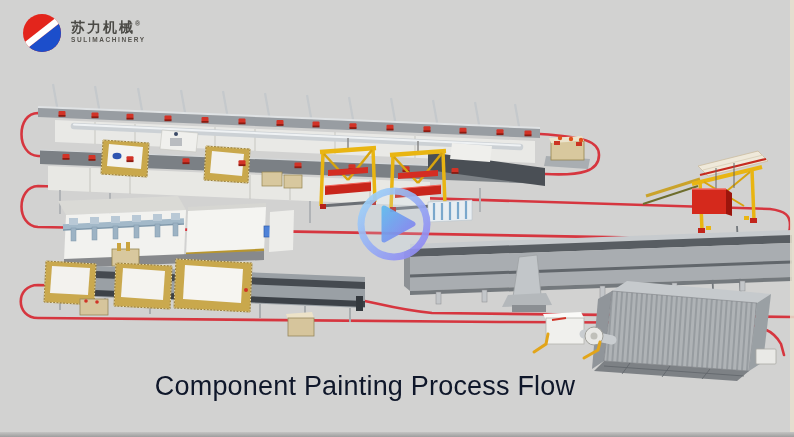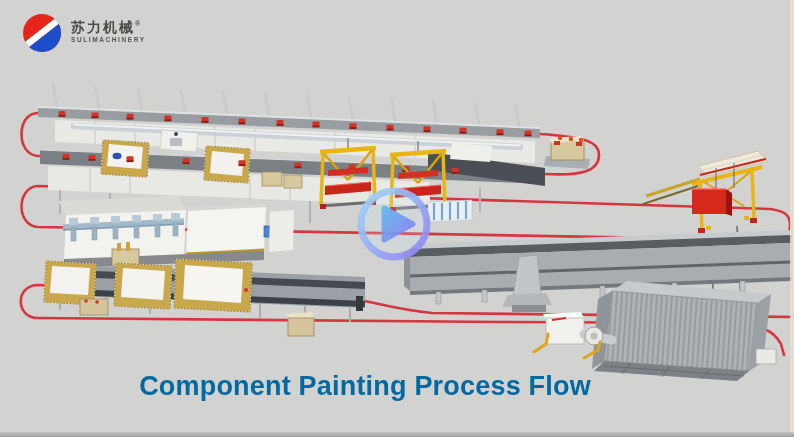--- a/index.html
+++ b/index.html
@@ -6,21 +6,21 @@
   body{font-family:"Liberation Sans",sans-serif;}
   .frame{position:relative;width:794px;height:437px;background:#d2d2d1;overflow:hidden;}
   .scene-svg{position:absolute;left:0;top:0;}
   .logo{position:absolute;left:22px;top:10px;display:flex;align-items:center;gap:9px;}
   .logo-text{display:flex;flex-direction:column;line-height:1;}
   .logo-cn{font-size:14px;font-weight:600;color:#4b4a46;letter-spacing:2px;}
   .logo-cn sup{font-size:7px;vertical-align:6px;letter-spacing:0;}
   .logo-en{margin-top:3px;font-size:6.5px;color:#56544f;letter-spacing:1.6px;font-weight:600;}
   .play-wrap{position:absolute;left:355px;top:185px;width:78px;height:78px;cursor:pointer;}
   .caption{position:absolute;left:0;top:371px;width:730px;text-align:center;
-           font-size:27px;font-weight:700;color:#0369a1;letter-spacing:0.2px;}
+           font-size:27px;font-weight:400;color:#0f172a;letter-spacing:0.2px;}
   .bottom-shade{position:absolute;left:0;bottom:0;width:794px;height:5px;
                 background:linear-gradient(#c4c4c3,#9e9e9e);}
 </style>
 </head>
 <body>
 
 <div class="frame">
 
 <svg class="scene-svg" width="794" height="437" viewBox="0 0 794 437">
   <defs>

